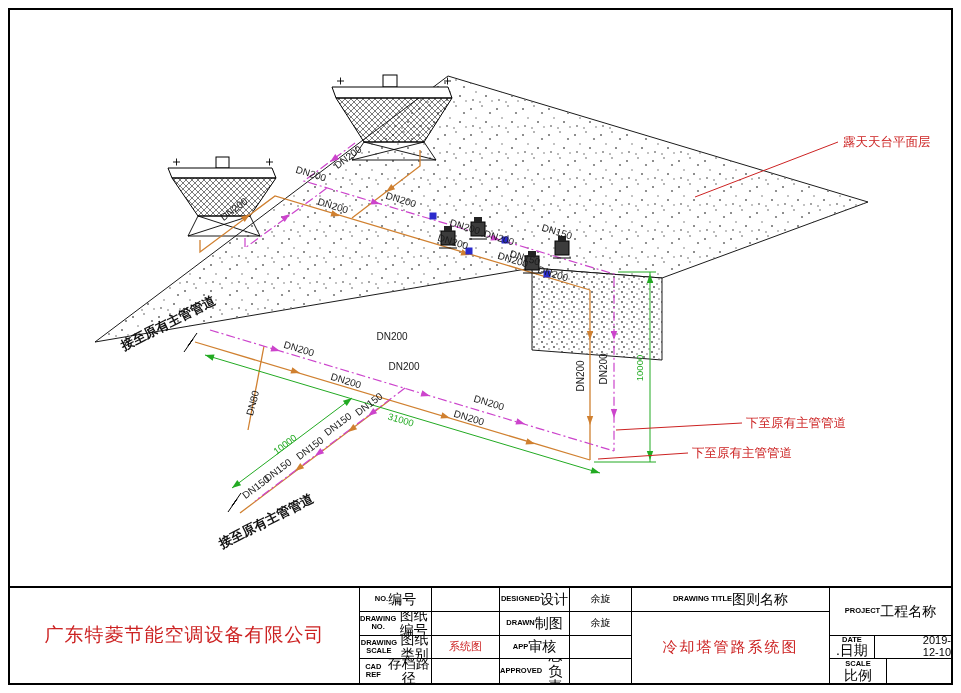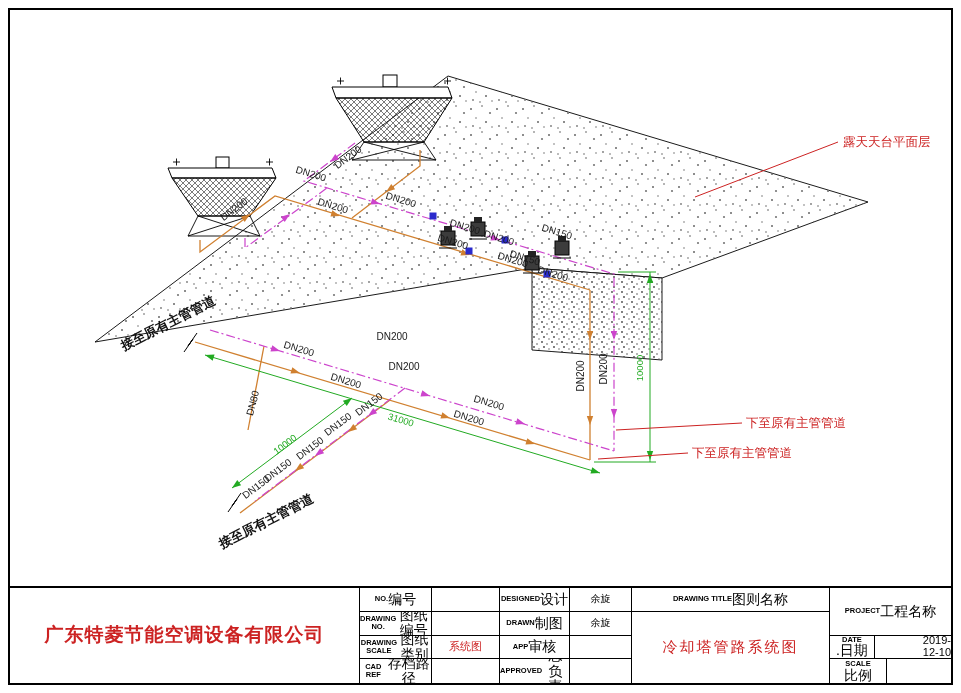--- a/index.html
+++ b/index.html
@@ -26,21 +26,21 @@
   .titleblock{height:95px;border-top:2px solid #000;display:grid;
     grid-template-columns:350px 72px 68px 70px 62px 198px 1fr;
     grid-template-rows:1fr 1fr 1fr 1fr;}
   .cell{border-right:1px solid #000;border-bottom:1px solid #000;display:flex;
     flex-direction:row;align-items:center;justify-content:center;line-height:1.08;
     overflow:hidden;text-align:center;}
   .nb{border-bottom:none;} .nr{border-right:none;}
   .en{font-weight:bold;font-size:7.5px;color:#000;}
   .zh{font-size:14px;color:#000;}
   .val{font-size:10px;color:#000;}
-  .company{font-size:19px;font-weight:bold;letter-spacing:1px;color:#cc2222;}
+  .company{font-size:19px;font-weight:normal;letter-spacing:1px;color:#cc2222;}
   .dtitle{font-size:15px;color:#cc2222;letter-spacing:2px;}
   .systype{font-size:11px;color:#cc2222;}
   .rowflex{flex-direction:row;align-items:stretch;padding:0;gap:48px;}
   .sublabel{width:56px;border-right:1px solid #000;display:flex;flex-direction:column;
     align-items:center;justify-content:center;line-height:1.05;}
   .subvalue{flex:1;display:flex;align-items:center;justify-content:center;font-size:11px;color:#000;text-align:right;}
 </style>
 </head>
 <body>
 

